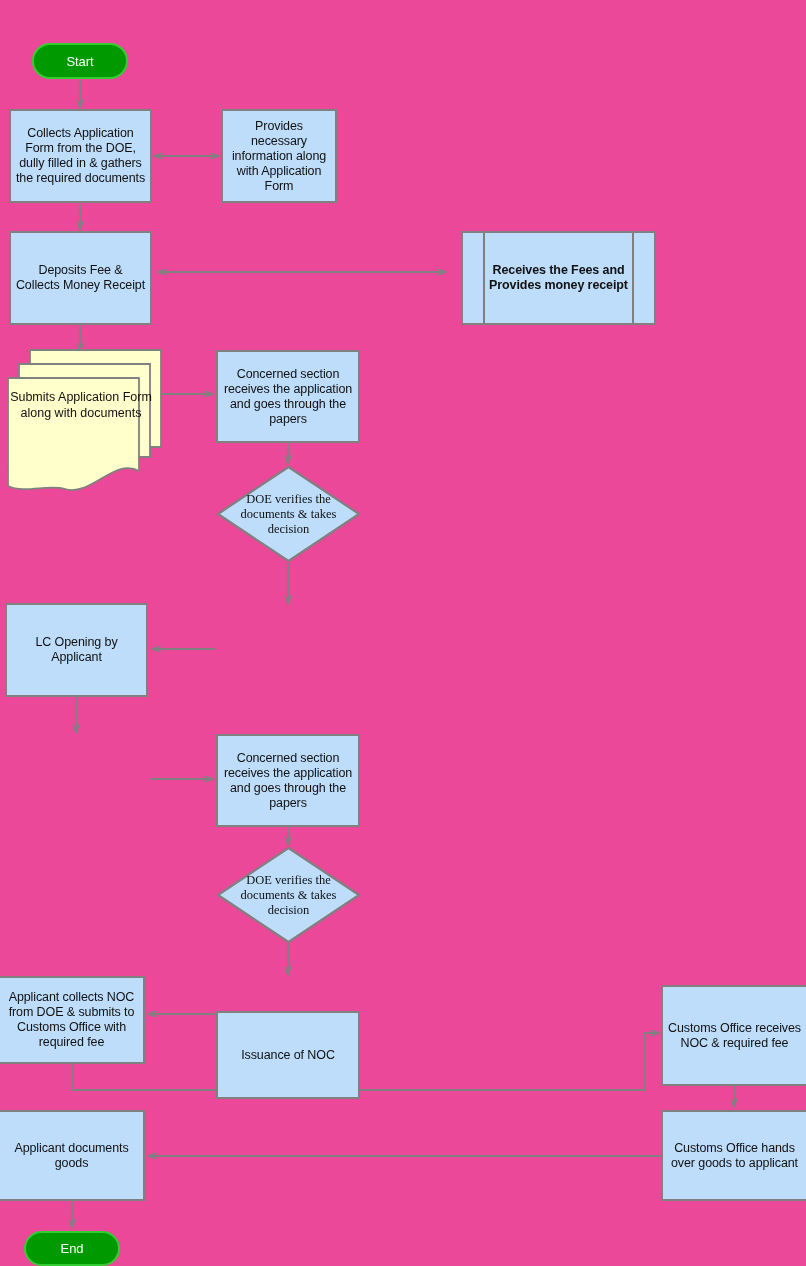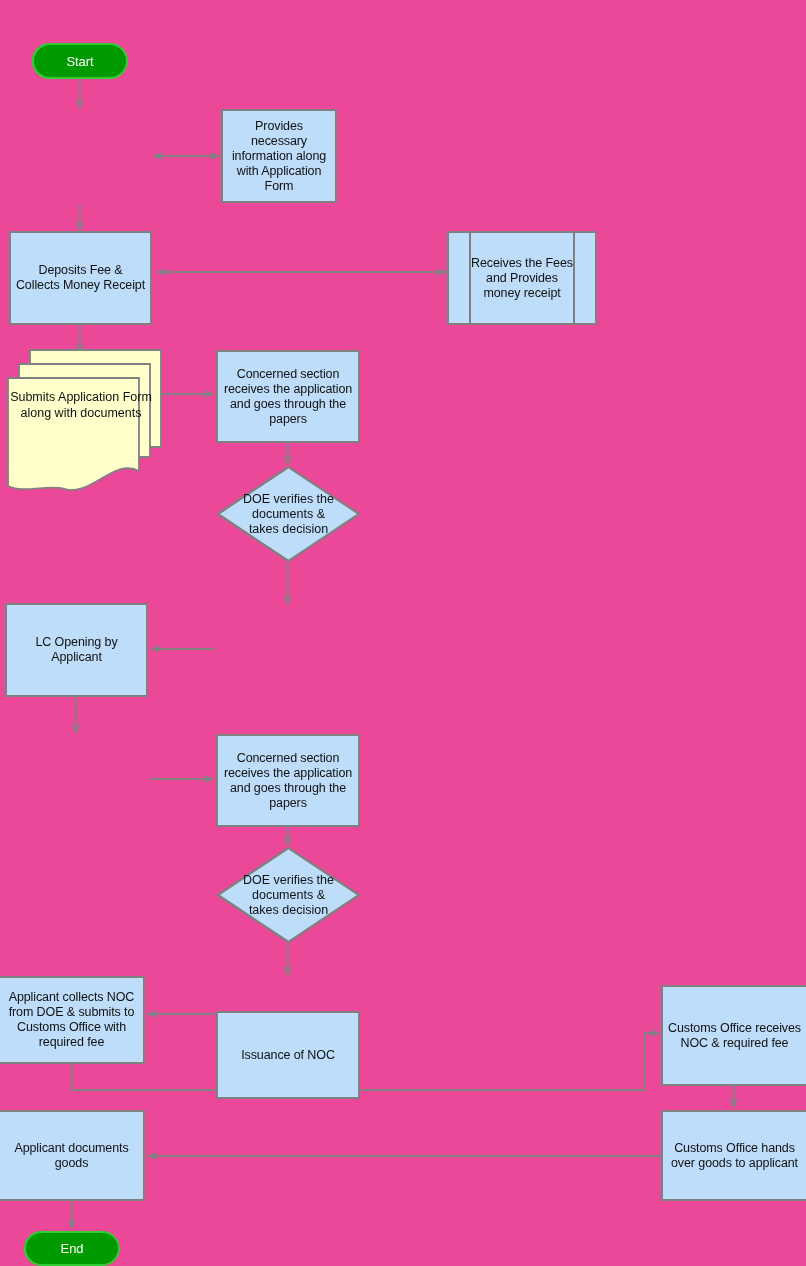--- a/index.html
+++ b/index.html
@@ -49,21 +49,21 @@
   .predef .bar-r { right: 20px; }
 
   .term {
     background: #009A00;
     border: 2px solid #33CC33;
     border-radius: 22px;
     color: #FFFFFF;
     font-size: 13px;
   }
 
-  .diamond-wrap { position: absolute; }
+  .diamond-wrap { position: absolute; font-family: Liberation Serif, serif; }
   .diamond-wrap svg { position: absolute; left: 0; top: 0; }
   .diamond-wrap .dtxt {
     position: absolute;
     left: 0; top: 0;
     width: 100%; height: 100%;
     display: flex;
     align-items: center;
     justify-content: center;
     text-align: center;
     color: #111111;
@@ -138,30 +138,33 @@
       <line x1="661" y1="1156" x2="148" y2="1156"></line>
 
       <line x1="72" y1="1201" x2="72" y2="1228"></line>
     </g>
   </svg>
 
   <div class="node term" style="left:32px; top:43px; width:96px; height:36px;">
     <span class="txt">Start</span>
   </div>
 
+  <div class="node proc" style="left:9px; top:109px; width:143px; height:94px;">
+    <span class="txt">Collects Application Form from the DOE, dully filled in &amp; gathers the required documents</span>
+  </div>
 
   <div class="node proc" style="left:221px; top:109px; width:116px; height:94px;">
     <span class="txt">Provides necessary information along with Application Form</span>
   </div>
 
   <div class="node proc" style="left:9px; top:231px; width:143px; height:94px;">
     <span class="txt">Deposits Fee &amp; Collects Money Receipt</span>
   </div>
 
-  <div class="node predef" style="left:447px; top:231px; width:150px; height:94px; position:absolute;">
+  <div class="node predef" style="left:461px; top:231px; width:195px; height:94px; position:absolute;font-weight:bold;">
     <span class="bar-l"></span>
     <span class="bar-r"></span>
     <span class="txt" style="position:relative; z-index:2; padding:0 22px;">Receives the Fees and Provides  money receipt</span>
   </div>
 
   <div class="multidoc" style="left:5px; top:347px; width:160px; height:145px;">
     <svg width="160" height="145" viewBox="0 0 160 145" xmlns="http://www.w3.org/2000/svg">
 
       <path d="M25,3 H156 V100 H25 Z" fill="#FFFFCC" stroke="#808080" stroke-width="1.8"></path>
 

